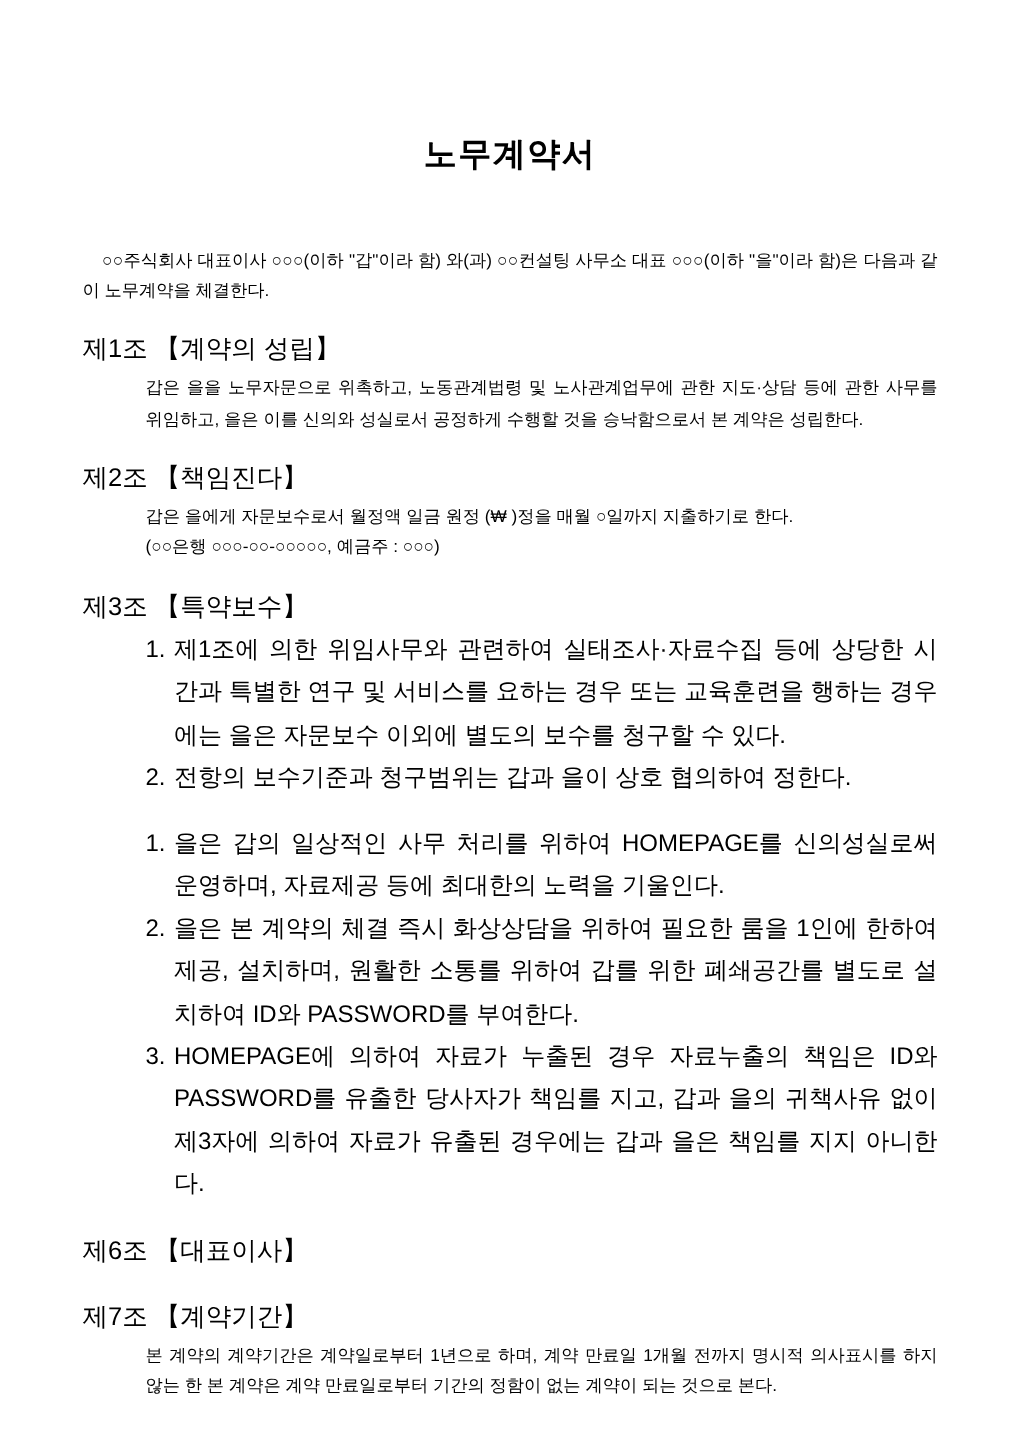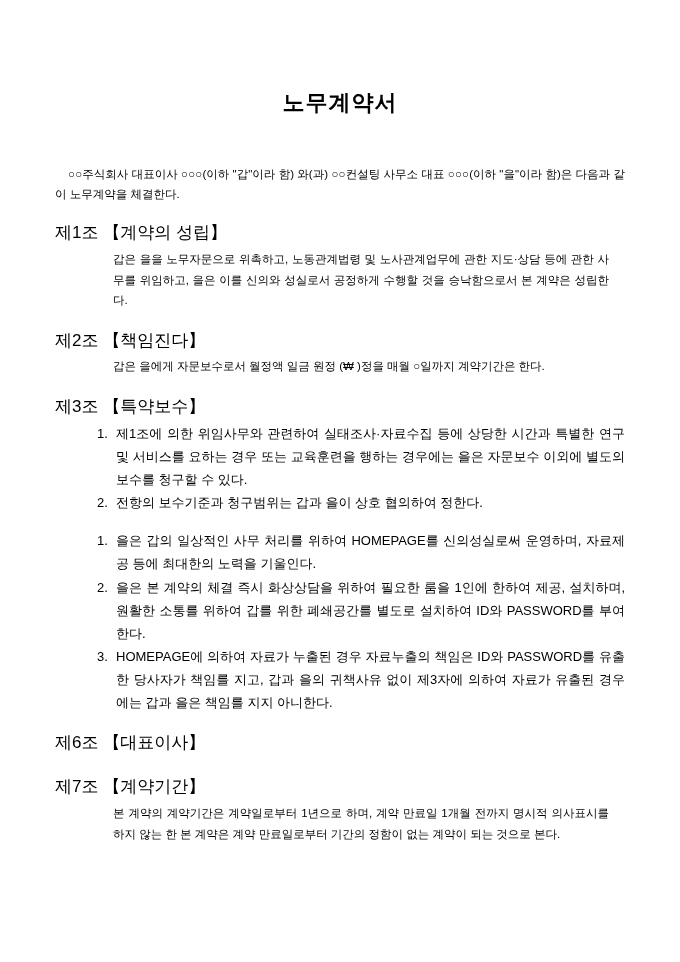--- a/index.html
+++ b/index.html
@@ -42,35 +42,35 @@
   }
   .article-head {
     font-size: 17px;
     line-height: 1.7;
     margin: 0;
   }
   .article-body {
     font-size: 11.5px;
     line-height: 1.78;
     text-align: justify;
-    margin: 16px;
+    margin: 0;
     padding-left: 42px;
   }
   .article-body.first-line {
     margin-top: 1px;
   }
   ol.numbered {
     margin: 0;
     padding-left: 42px;
     list-style: none;
     counter-reset: li;
   }
   ol.numbered > li {
     counter-increment: li;
-    font-size: 13px;
+    font-size: 16px;
     line-height: 1.78;
     text-align: justify;
     position: relative;
     padding-left: 19px;
   }
   ol.numbered > li::before {
     content: counter(li) ".";
     position: absolute;
     left: 0;
     top: 0;
@@ -85,21 +85,22 @@
 
   <p class="preamble">○○주식회사 대표이사 ○○○(이하 "갑"이라 함) 와(과) ○○컨설팅 사무소 대표 ○○○(이하 "을"이라 함)은 다음과 같이 노무계약을 체결한다.</p>
 
   <section class="article">
     <p class="article-head">제1조 【계약의 성립】</p>
     <p class="article-body first-line">갑은 을을 노무자문으로 위촉하고, 노동관계법령 및 노사관계업무에 관한 지도·상담 등에 관한 사무를 위임하고, 을은 이를 신의와 성실로서 공정하게 수행할 것을 승낙함으로서 본 계약은 성립한다.</p>
   </section>
 
   <section class="article">
     <p class="article-head">제2조 【책임진다】</p>
-    <p class="article-body first-line">갑은 을에게 자문보수로서 월정액 일금                    원정 (₩                    )정을 매월 ○일까지 계약기간은 한다.</p>
+    <p class="article-body first-line">갑은 을에게 자문보수로서 월정액 일금                    원정 (₩                    )정을 매월 ○일까지 지출하기로 한다.</p>
+    <p class="article-body">(○○은행 ○○○-○○-○○○○○, 예금주 : ○○○)</p>
   </section>
 
   <section class="article">
     <p class="article-head">제3조 【특약보수】</p>
     <ol class="numbered">
       <li>제1조에 의한 위임사무와 관련하여 실태조사·자료수집 등에 상당한 시간과 특별한 연구 및 서비스를 요하는 경우 또는 교육훈련을 행하는 경우에는 을은 자문보수 이외에 별도의 보수를 청구할 수 있다.</li>
       <li>전항의 보수기준과 청구범위는 갑과 을이 상호 협의하여 정한다.</li>
     </ol>
   </section>
 

